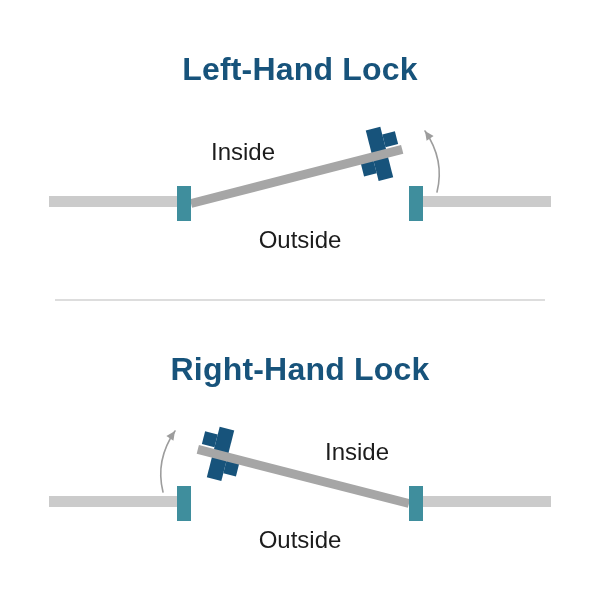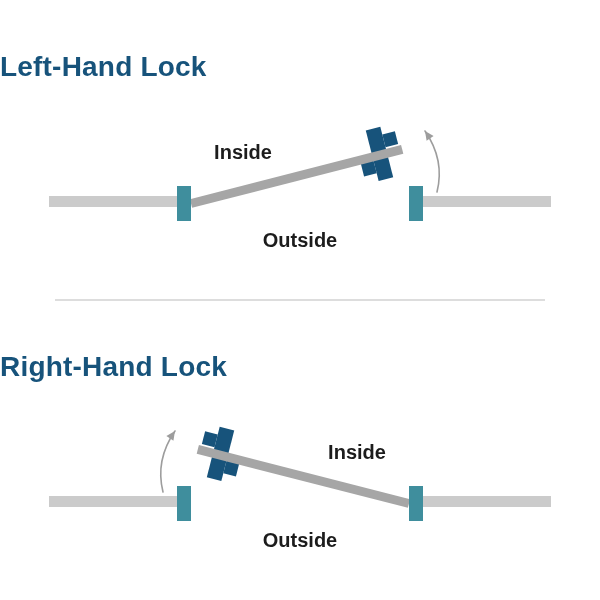--- a/index.html
+++ b/index.html
@@ -7,22 +7,22 @@
     position:relative;width:600px;height:600px;
     background:var(--background,#fff);
     font-family:"Liberation Sans",sans-serif;
     overflow:hidden;
   }
   .panel{position:absolute;left:0;width:600px;height:300px;}
   .panel.p1{top:0;}
   .panel.p2{top:300px;}
 
   .title{
-    position:absolute;left:0;width:100%;
-    margin:0;font-size:28px;font-weight:700;letter-spacing:.2px;
+    position:absolute;left:0;width:100%;text-align:center;
+    margin:0;font-size:32px;font-weight:700;letter-spacing:.2px;
     color:var(--navy,#17537b);
   }
   .p1 .title{top:51px;}
   .p2 .title{top:51px;}
 
   
   .scene{position:absolute;left:0;top:0;width:600px;height:300px;}
   .p2 .scene{transform:scaleX(-1);transform-origin:300px 150px;}
 
   .wall{position:absolute;top:196px;height:11px;background:var(--wall-gray,#cbcbcb);z-index:0;}
@@ -43,21 +43,21 @@
     transform:rotate(-14.35deg);z-index:1;}
   .lock>div{position:absolute;background:var(--navy,#17537b);}
   .lock-col{left:-7.5px;top:-26px;width:15px;height:52px;}
   .lock-tab-a{left:7.5px;top:-18px;width:13px;height:13px;}
   .lock-tab-b{left:-20.5px;top:5px;width:13px;height:13px;}
 
   .arrow{position:absolute;left:405px;top:118px;width:55px;height:85px;z-index:2;}
 
   .label{
     position:absolute;transform:translate(-50%,-50%);
-    font-size:20px;font-weight:700;color:var(--label-text,#1c1c1c);
+    font-size:24px;font-weight:400;color:var(--label-text,#1c1c1c);
     white-space:nowrap;z-index:4;
   }
   .inside{left:243px;top:152px;}
   .outside{left:300px;top:232px;margin-top:8px;}
   .p2 .inside{left:357px;top:152px;}
   .p2 .outside{left:300px;top:232px;}
 
   .divider{
     position:absolute;left:55px;top:299px;width:490px;height:2px;
     background:var(--divider-gray,#dddddd);z-index:5;

